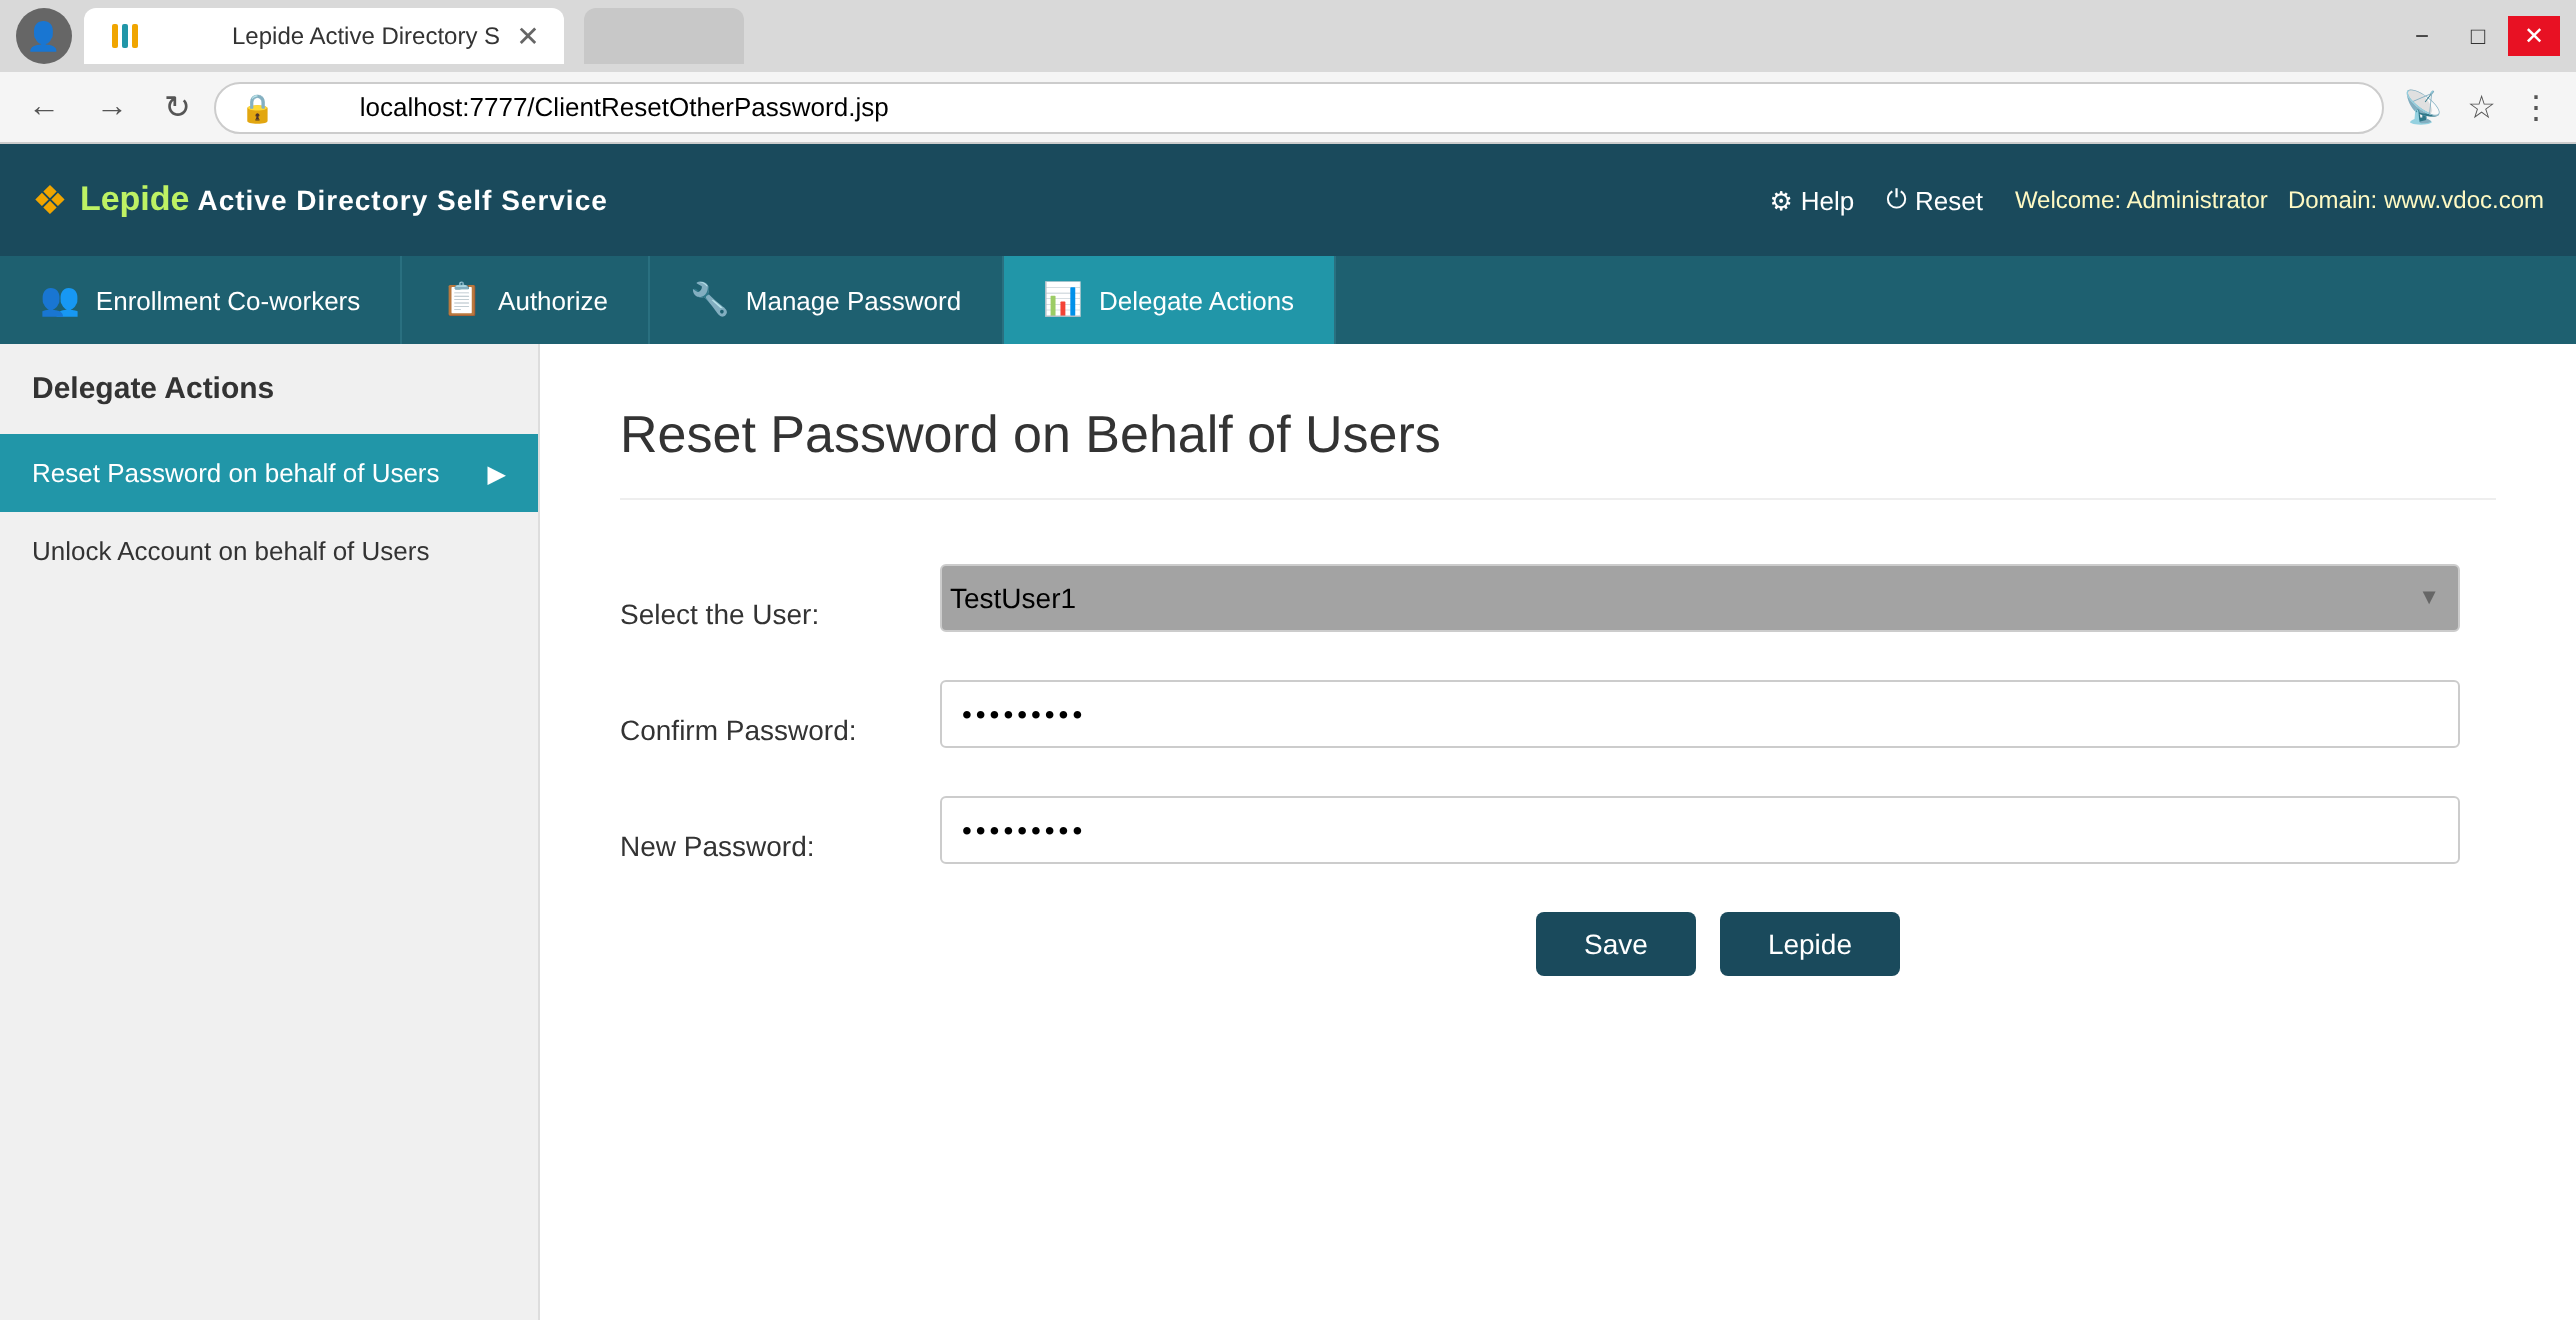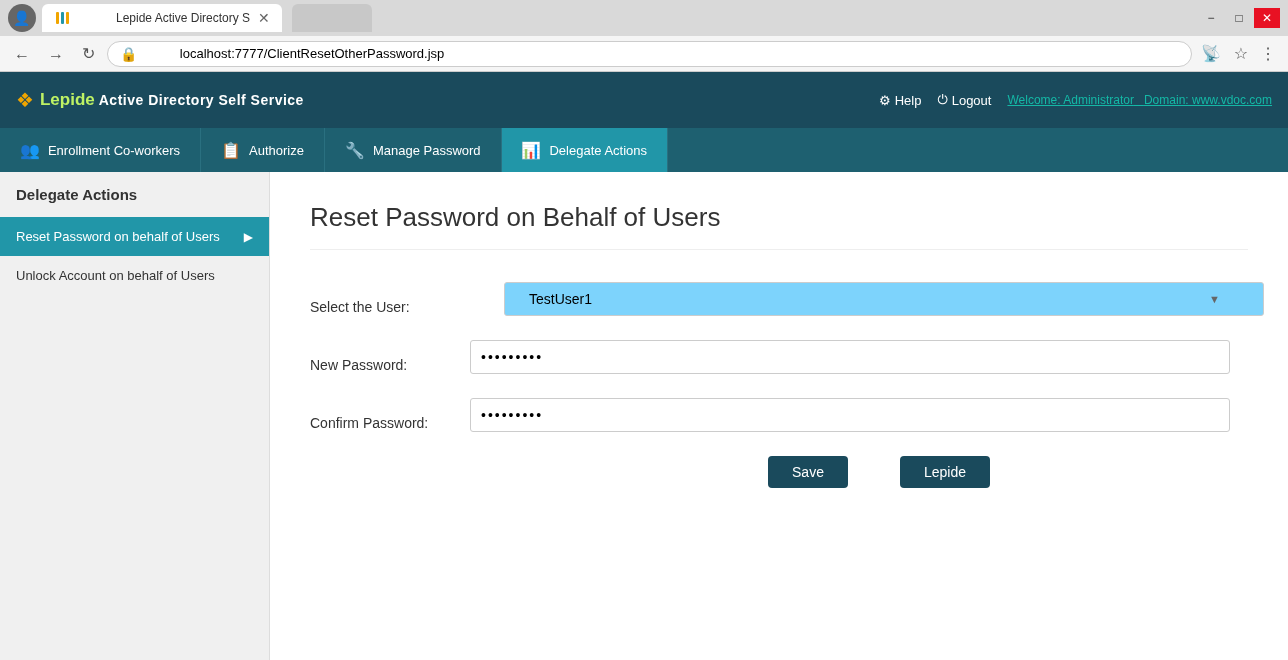--- a/index.html
+++ b/index.html
@@ -23,21 +23,21 @@
     .toolbar-icon { font-size: 16px; color: #555; cursor: pointer; padding: 4px; }
 
     
     .app-header { background: #1a4a5c; display: flex; align-items: center; padding: 0 16px; height: 56px; }
     .app-logo { display: flex; align-items: center; gap: 4px; }
     .logo-lepide { color: #bef264; font-size: 17px; font-weight: bold; }
     .logo-icon { color: #f0a500; font-size: 20px; margin-right: 2px; }
     .logo-tagline { color: #fff; font-size: 14px; font-weight: bold; letter-spacing: 0.5px; }
     .header-right { margin-left: auto; display: flex; align-items: center; gap: 16px; color: #fff; font-size: 13px; }
     .header-link { display: flex; align-items: center; gap: 4px; color: #fff; cursor: pointer; }
-    .header-info { color: #14b8a6; font-size: 12px; text-decoration: underline; }
+    .header-info { color: #fef9c3; font-size: 12px; }
 
     
     .nav-menu { background: #1e6070; display: flex; align-items: stretch; height: 44px; }
     .nav-item { display: flex; align-items: center; padding: 0 20px; color: #fff; font-size: 13px; cursor: pointer; gap: 8px; border-right: 1px solid #2a7080; }
     .nav-item.active { background: #2196a8; }
     .nav-icon { font-size: 16px; }
 
     
     .main-layout { display: flex; height: calc(660px - 36px - 36px - 56px - 44px); }
 
@@ -48,28 +48,28 @@
     .sidebar-item.active { background: #2196a8; color: #fff; display: flex; align-items: center; }
     .sidebar-item.active::after { content: '▶'; margin-left: auto; font-size: 12px; }
 
     
     .content { flex: 1; padding: 30px 40px; background: #fff; }
     .page-title { font-size: 26px; font-weight: normal; color: #333; margin-bottom: 32px; border-bottom: 1px solid #eee; padding-bottom: 16px; }
 
     .form-row { display: flex; align-items: center; margin-bottom: 24px; }
     .form-label { width: 160px; font-size: 14px; color: #333; flex-shrink: 0; margin-top: 16px; }
     .form-control { flex: 1; max-width: 760px; }
-    .form-select { width: 100%; height: 34px; border: 1px solid #ccc; border-radius: 3px; padding: 0 24px; font-size: 14px; background: #7dd3fc; appearance: none; -webkit-appearance: none; cursor: pointer; margin-left: 34px; }
+    .form-select { width: 100%; height: 34px; border: 1px solid #ccc; border-radius: 3px; padding: 0 4px; font-size: 14px; background: #a3a3a3; appearance: none; -webkit-appearance: none; cursor: pointer; }
     .select-wrapper { position: relative; }
     .select-wrapper::after { content: '▼'; position: absolute; right: 10px; top: 50%; transform: translateY(-50%); font-size: 11px; color: #666; pointer-events: none; }
     .form-input { width: 100%; height: 34px; border: 1px solid #ccc; border-radius: 3px; padding: 0 10px; font-size: 14px; }
     .form-input[type="password"] { letter-spacing: 2px; }
 
     .form-actions { display: flex; gap: 12px; justify-content: center; margin-top: 20px; padding-left: 160px; }
-    .btn { padding: 8px 24px; border: none; border-radius: 4px; font-size: 14px; cursor: pointer; margin-left: 40px; }
+    .btn { padding: 8px 24px; border: none; border-radius: 4px; font-size: 14px; cursor: pointer; }
     .btn-primary { background: #1a4a5c; color: #fff; }
     .btn-secondary { background: #1a4a5c; color: #fff; }
 
     
     .favicon-lepide { display: flex; gap: 2px; }
     .fav-bar { width: 3px; height: 12px; border-radius: 1px; }
     .fav-b1 { background: #f0a500; }
     .fav-b2 { background: #2196a8; }
     .fav-b3 { background: #f0a500; }
   </style>
@@ -120,21 +120,21 @@
     <span class="logo-lepide">Lepide</span>
     <span class="logo-tagline">Active Directory Self Service</span>
   </div>
   <div class="header-right">
     <span class="header-link">
       <span>⚙</span>
       <span>Help</span>
     </span>
     <span class="header-link">
       <span>⏻</span>
-      <span>Logout</span>
+      <span>Reset</span>
     </span>
     <span class="header-info">
       <span>Welcome: Administrator</span>
       &nbsp;
       <span>Domain: www.vdoc.com</span>
     </span>
   </div>
 </div>
 
 <div class="nav-menu">
@@ -178,31 +178,31 @@
           <select class="form-select">
             <option>TestUser1</option>
             <option>TestUser2</option>
             <option>TestUser3</option>
           </select>
         </div>
       </div>
     </div>
 
     <div class="form-row">
+      <div class="form-label">Confirm Password:</div>
+      <div class="form-control">
+        <input type="password" class="form-input" value="password1" style="">
+      </div>
+    </div>
+
+    <div class="form-row">
       <div class="form-label">New Password:</div>
       <div class="form-control">
         <input type="password" class="form-input" value="password1" style="">
       </div>
     </div>
 
-    <div class="form-row">
-      <div class="form-label">Confirm Password:</div>
-      <div class="form-control">
-        <input type="password" class="form-input" value="password1" style="">
-      </div>
-    </div>
-
     <div class="form-actions">
       <button class="btn btn-primary">Save</button>
       <button class="btn btn-secondary">Lepide</button>
     </div>
   </div>
 </div>
 
 </body></html>

